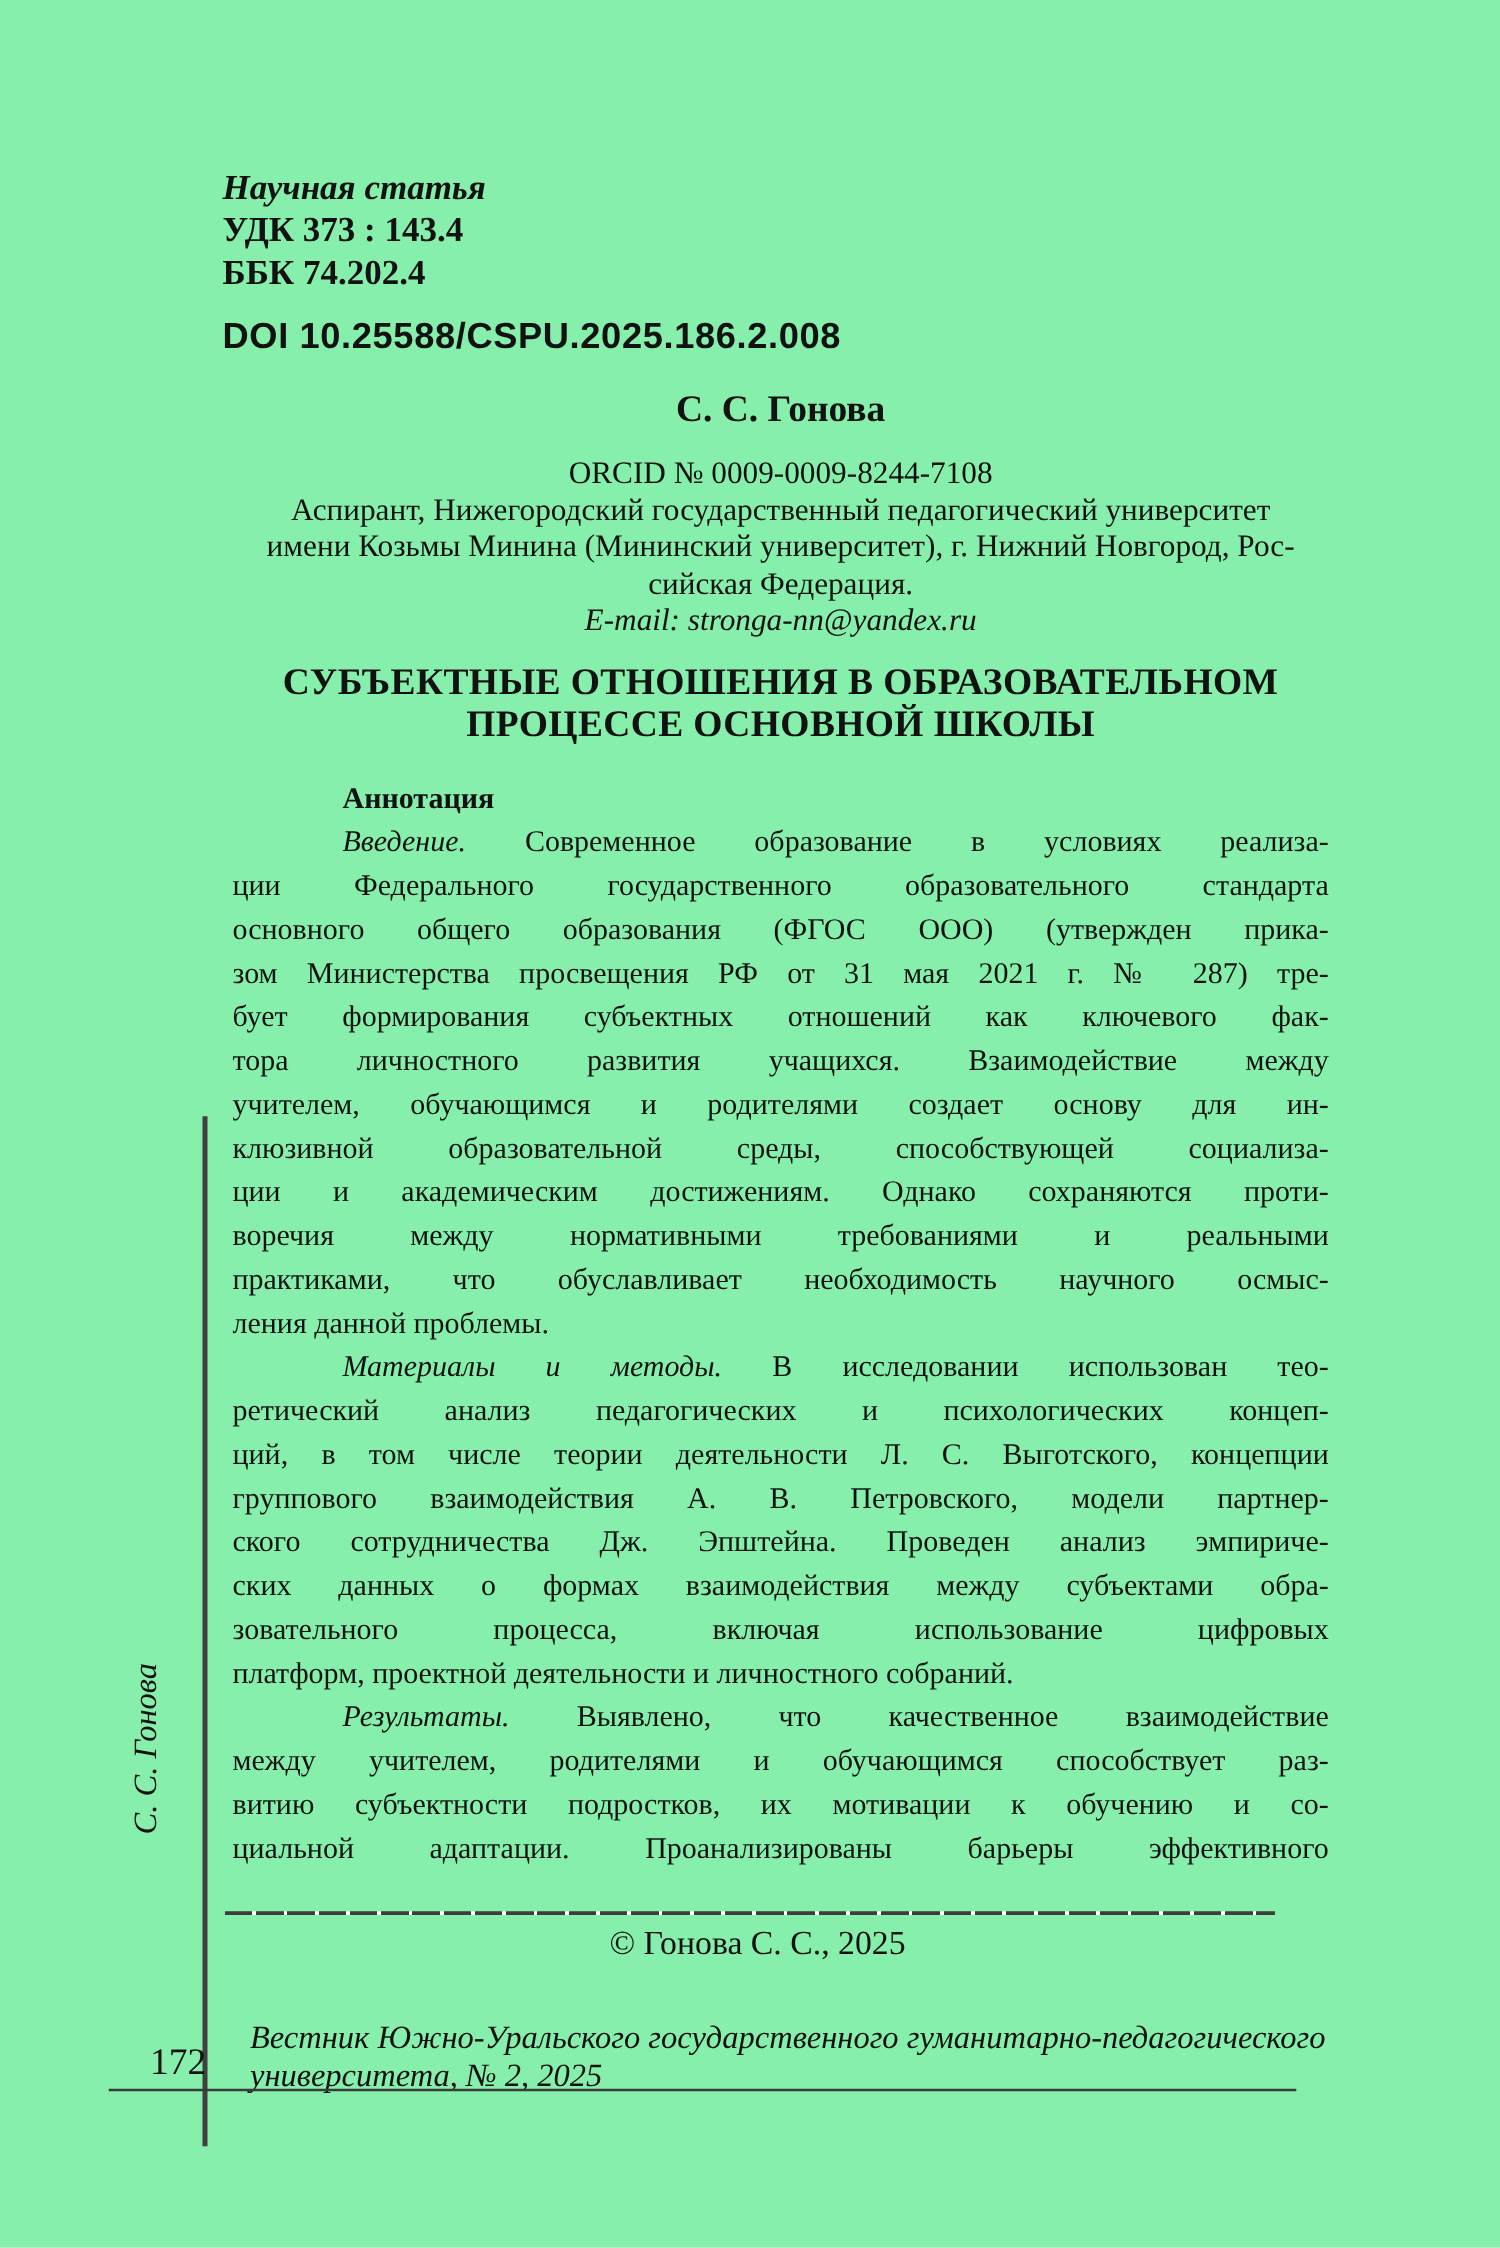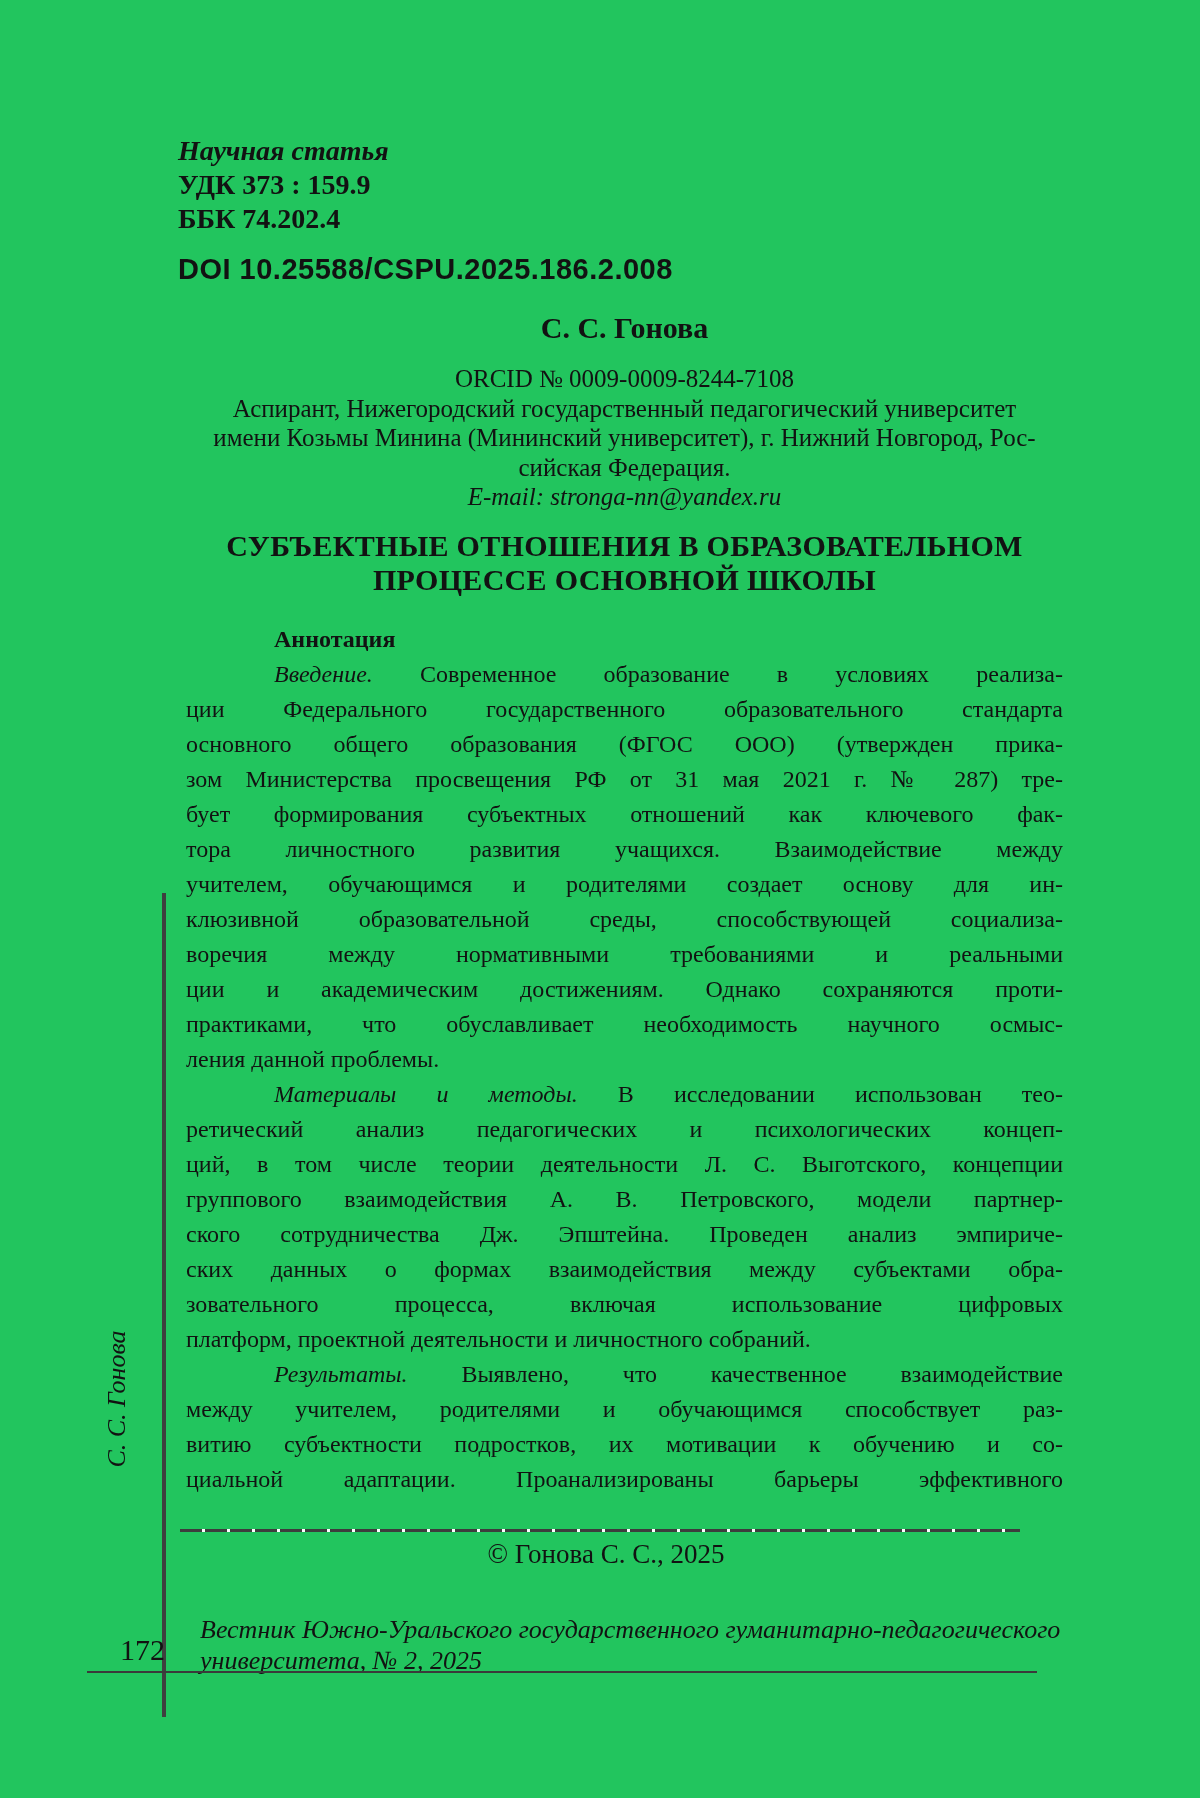--- a/index.html
+++ b/index.html
@@ -1,17 +1,17 @@
 <!DOCTYPE html>
 <html lang="ru"><head>
 <meta charset="utf-8">
 <style>
   html,body{margin:0;padding:0;background:#e8e8e8;}
   .page{
-    position:relative;width:1200px;height:1798px;background:#22c55e;
+    position:relative;width:1200px;height:1798px;background:#86efac;
     margin:0 auto;overflow:hidden;color:#121212;
     font-family:"Liberation Serif","DejaVu Serif",serif;
   }
   
   .top-meta{position:absolute;left:178px;top:134px;font-size:28px;line-height:34px;font-weight:bold;}
   .top-meta .art-type{font-style:italic;}
   .doi{
     position:absolute;left:178px;top:252px;
     font-family:Liberation Sans, sans-serif;
     font-weight:bold;font-size:29px;line-height:34px;letter-spacing:0.5px;
@@ -46,21 +46,21 @@
     text-align:center;font-style:italic;font-size:26px;line-height:30px;white-space:nowrap;
   }
 </style>
 </head>
 <body>
 
 <div class="page">
 
   <div class="top-meta">
     <div class="art-type">Научная статья</div>
-    <div>УДК 373 : 159.9</div>
+    <div>УДК 373 : 143.4</div>
     <div>ББК 74.202.4</div>
   </div>
 
   <div class="doi">DOI 10.25588/CSPU.2025.186.2.008</div>
 
   <div class="centercol author-name">С. С. Гонова</div>
 
   <div class="centercol author-info">
     <div>ORCID № 0009-0009-8244-7108</div>
     <div>Аспирант, Нижегородский государственный педагогический университет</div>
@@ -79,22 +79,22 @@
 
     <div>
       <div class="jl jl-first"><span class="lead">Введение.</span><span> Современное образование в условиях реализа-</span></div>
       <div class="jl">ции Федерального государственного образовательного стандарта</div>
       <div class="jl">основного общего образования (ФГОС ООО) (утвержден прика-</div>
       <div class="jl">зом Министерства просвещения РФ от 31 мая 2021 г. № 287) тре-</div>
       <div class="jl">бует формирования субъектных отношений как ключевого фак-</div>
       <div class="jl">тора личностного развития учащихся. Взаимодействие между</div>
       <div class="jl">учителем, обучающимся и родителями создает основу для ин-</div>
       <div class="jl">клюзивной образовательной среды, способствующей социализа-</div>
+      <div class="jl">ции и академическим достижениям. Однако сохраняются проти-</div>
       <div class="jl">воречия между нормативными требованиями и реальными</div>
-      <div class="jl">ции и академическим достижениям. Однако сохраняются проти-</div>
       <div class="jl">практиками, что обуславливает необходимость научного осмыс-</div>
       <div class="jl jl-end">ления данной проблемы.</div>
     </div>
 
     <div>
       <div class="jl jl-first"><span class="lead">Материалы и методы.</span><span> В исследовании использован тео-</span></div>
       <div class="jl">ретический анализ педагогических и психологических концеп-</div>
       <div class="jl">ций, в том числе теории деятельности Л. С. Выготского, концепции</div>
       <div class="jl">группового взаимодействия А. В. Петровского, модели партнер-</div>
       <div class="jl">ского сотрудничества Дж. Эпштейна. Проведен анализ эмпириче-</div>

